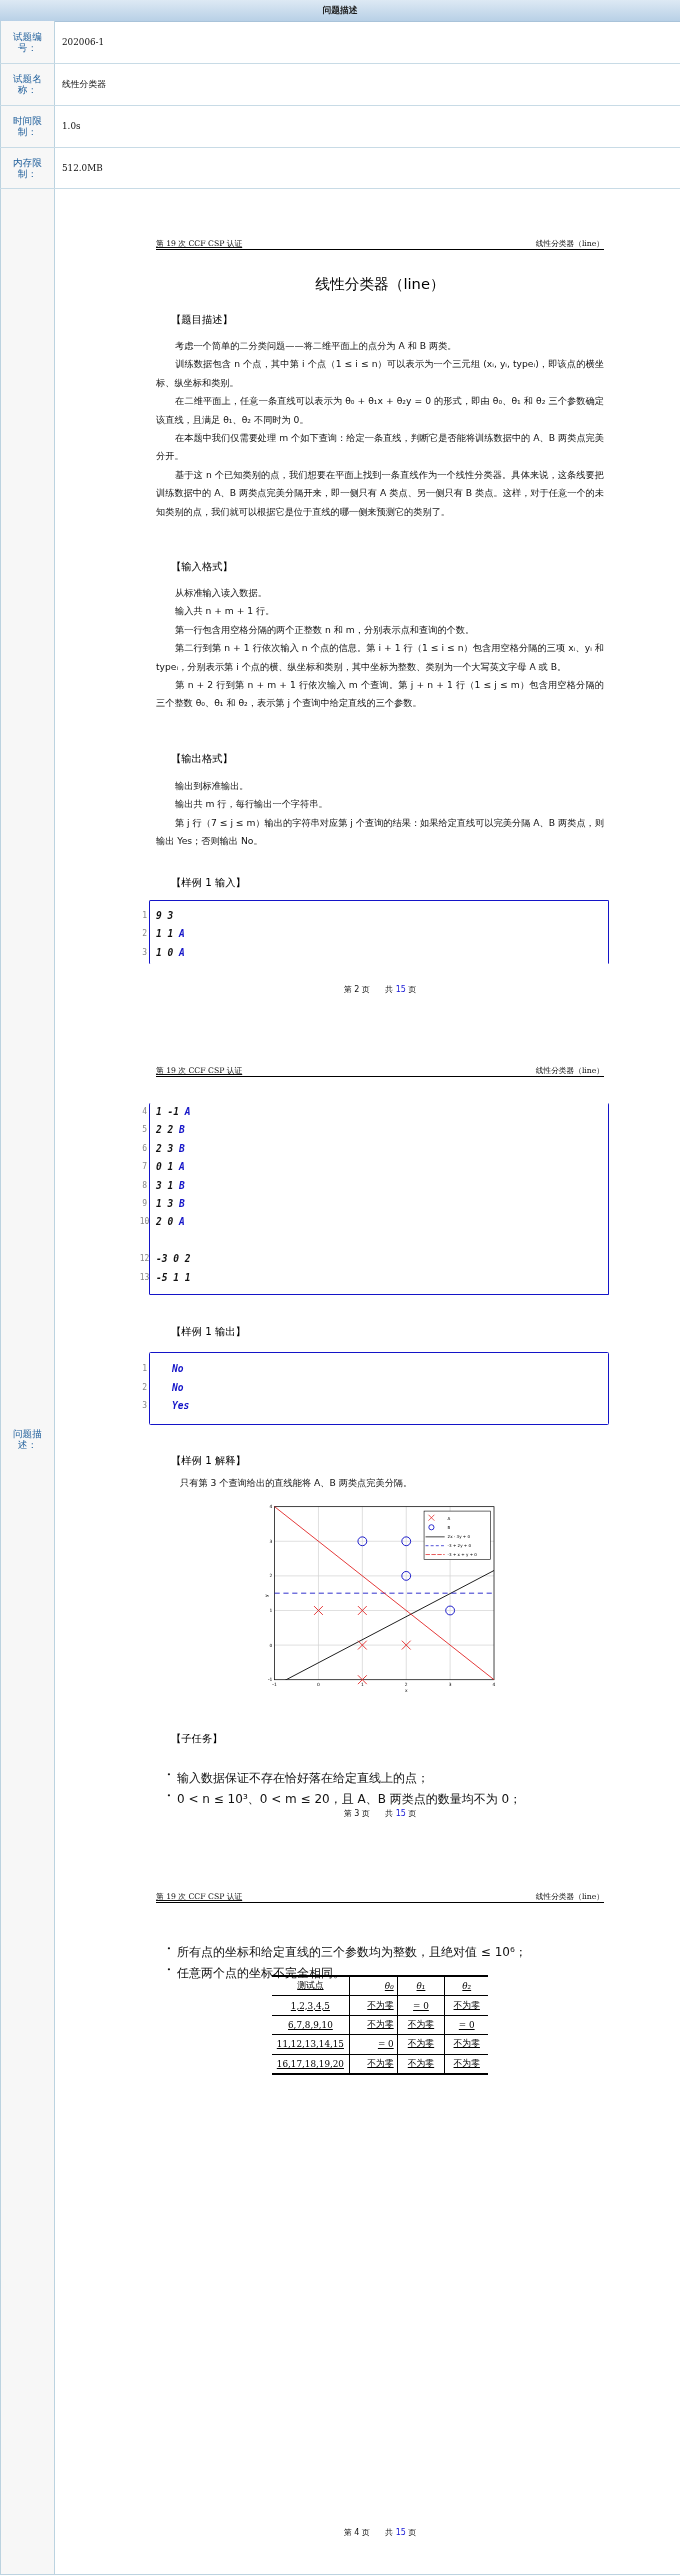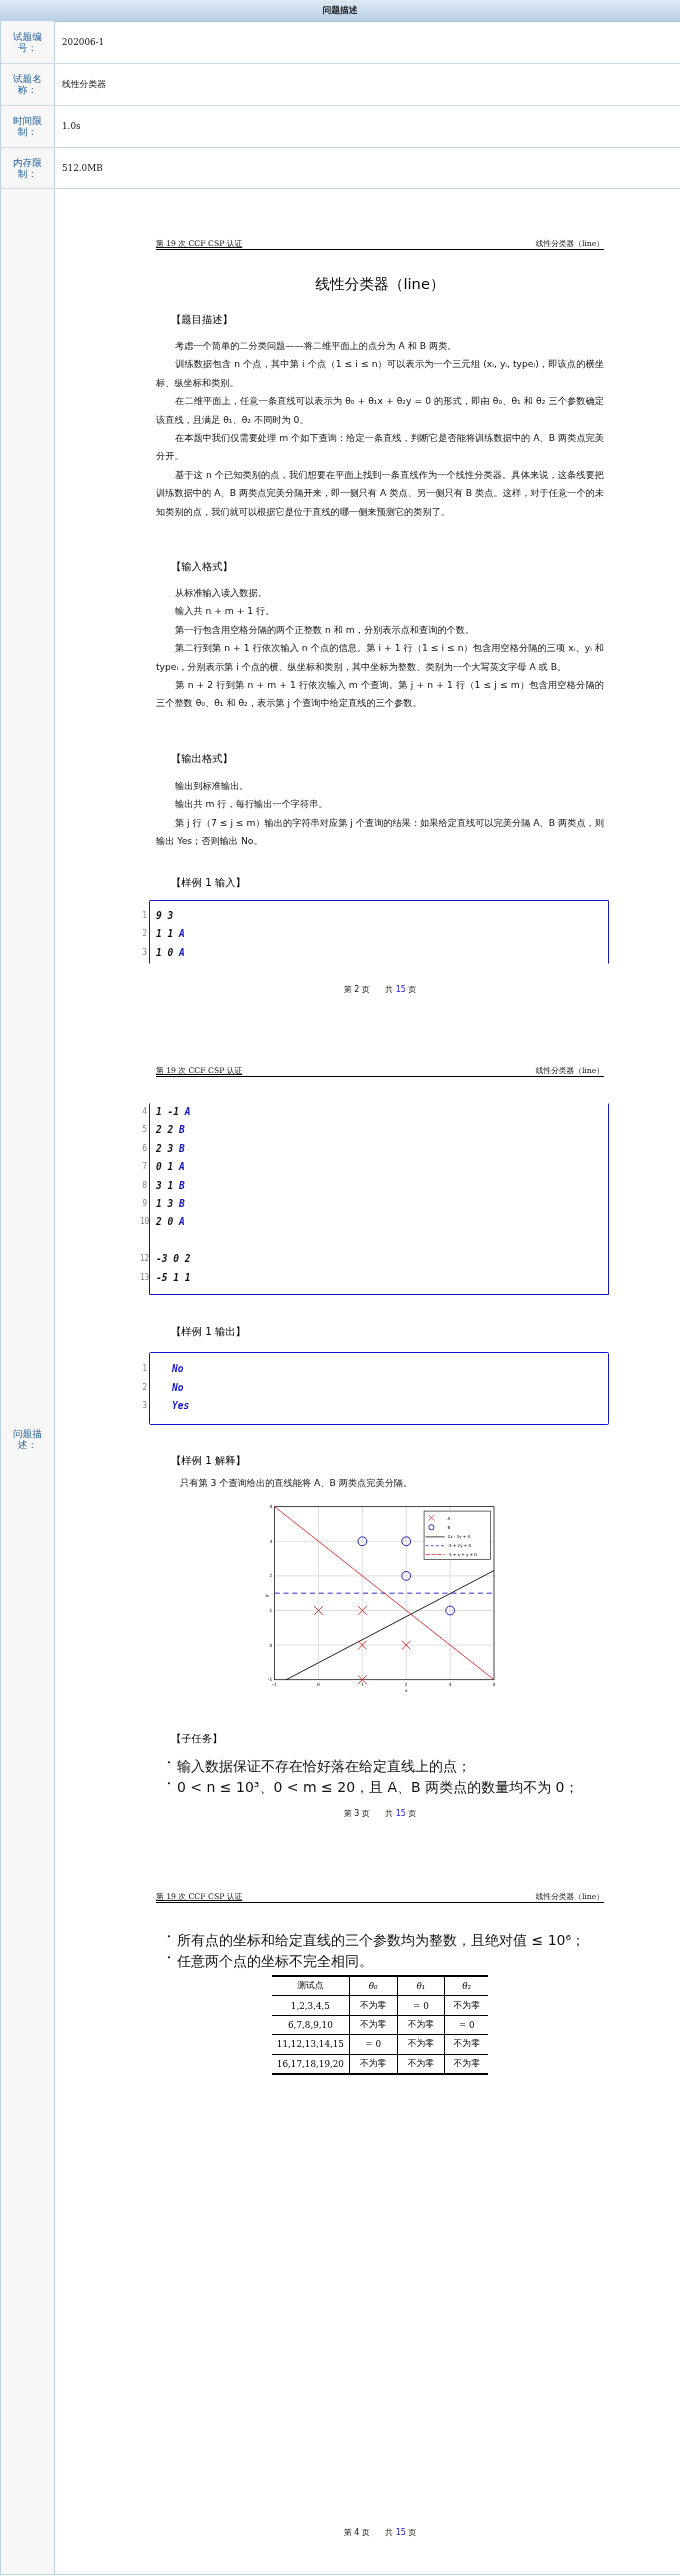--- a/index.html
+++ b/index.html
@@ -21,29 +21,29 @@
   .pfoot { position:absolute; left:156px; width:448px; text-align:center; font-size:8px; color:#111; }
   .pfoot .tot { color:#1515d6; }
   .codebox { position:absolute; left:149px; width:458px; border:1.1px solid #1414c8; border-radius:1.5px; }
   .codebox.open-bottom { border-bottom:none; }
   .codebox.open-top { border-top:none; }
   .cline { position:absolute; left:0; width:100%; height:18.4px; font-family:"DejaVu Sans Mono", monospace; font-weight:bold; font-size:9.6px; line-height:18.4px; }
   .lnum { position:absolute; left:-10.3px; width:7.4px; text-align:right; color:#888; font-weight:normal; font-size:8px; }
   .ctext { position:absolute; left:5.9px; color:#111; white-space:pre;font-style:italic; }
   .ctext .cls { color:#1414c8; }
   .out { color:#1414c8;margin-left:16px; }
-  .bullet { position:absolute; left:177px; font-size:14px; color:#111; }
+  .bullet { position:absolute; left:177px; font-size:12px; color:#111;margin-top:12px; }
   .bullet::before { content:"•"; position:absolute; left:-10.3px; top:0; font-size:7.4px; }
   table.sub { position:absolute; left:272px; top:1975px; border-collapse:collapse; font-family:"DejaVu Serif", serif; font-size:8.8px; }
   table.sub th, table.sub td { border-left:0.7px solid #000; height:18.4px; text-align:center; padding:0 2.9px; font-weight:normal; }
   table.sub th:first-child, table.sub td:first-child { border-left:none; width:71px; }
-  table.sub th:nth-child(2), table.sub td:nth-child(2) { width:41px; }
+  table.sub th:nth-child(2), table.sub td:nth-child(2) { width:41px;text-align:right; }
   table.sub th:nth-child(3), table.sub td:nth-child(3) { width:41px; }
   table.sub th:nth-child(4), table.sub td:nth-child(4) { width:37px; }
-  table.sub tr { border-bottom:0.7px solid #000; }
+  table.sub tr { border-bottom:0.7px solid #000;text-decoration:underline; }
   table.sub thead tr { border-top:2.2px solid #000; border-bottom:1.1px solid #000; }
   table.sub tbody tr:last-child { border-bottom:2.2px solid #000; }
   .chart { position:absolute; left:265px; top:1497px; width:243px; height:199px; }
   .chart text { font-family:"DejaVu Sans", sans-serif; }
 </style>
 </head>
 <body>
 
 <div class="titlebar"><span>问题描述</span></div>
 

